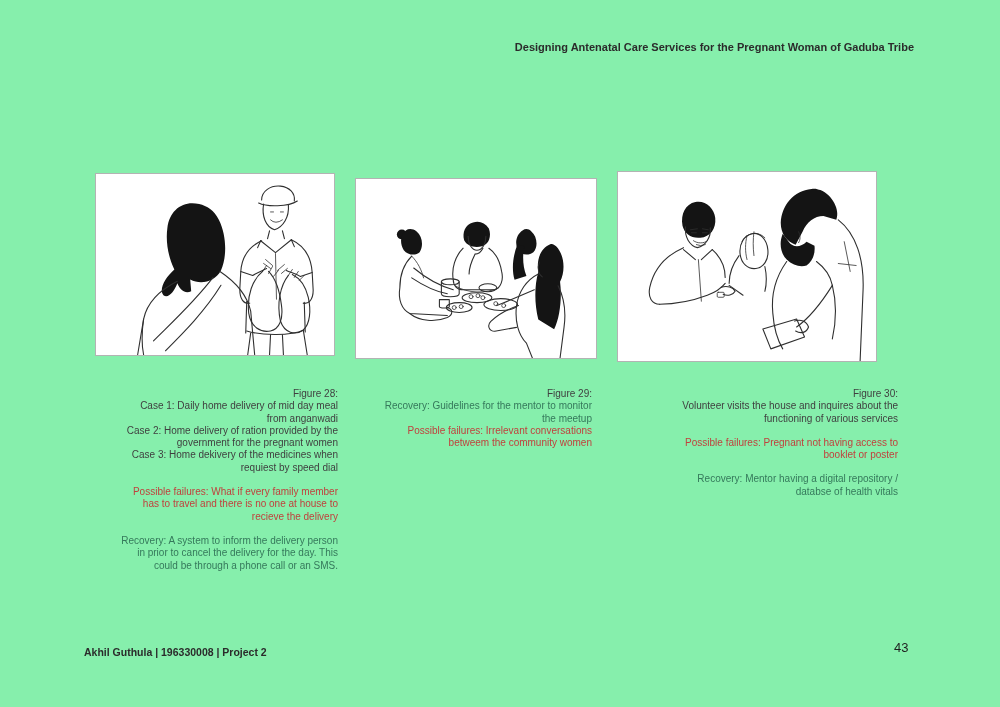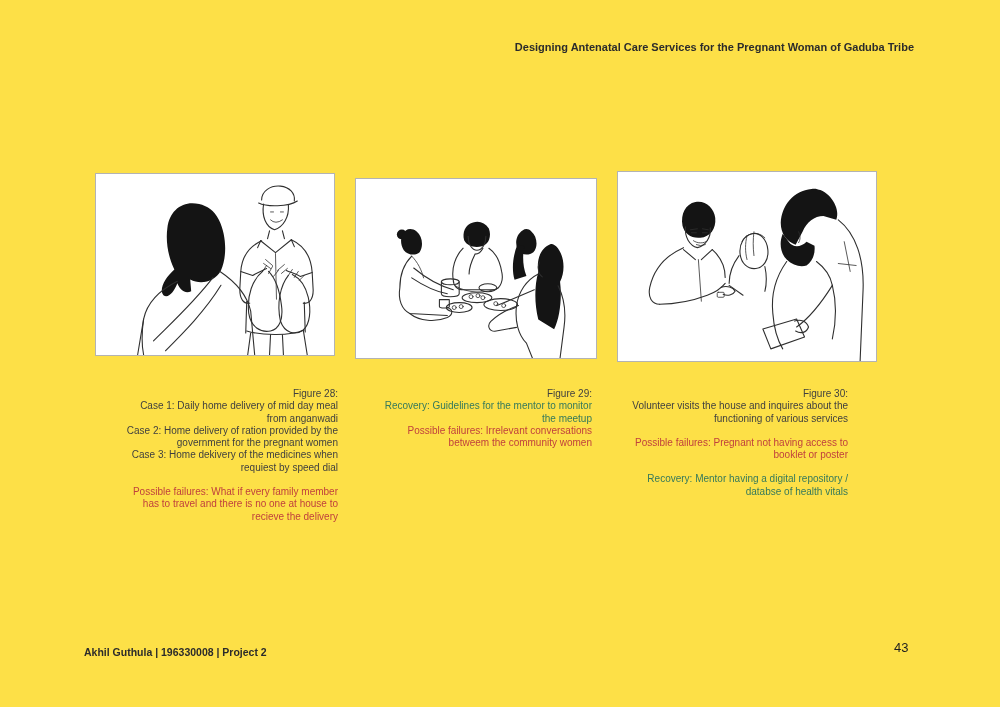--- a/index.html
+++ b/index.html
@@ -1,17 +1,17 @@
 <!DOCTYPE html>
 <html><head>
 <meta charset="utf-8">
 <style>
   html,body { margin:0; padding:0; background:#ffffff; }
   .page {
-    position:relative; width:1000px; height:707px; background:#fde047;
+    position:relative; width:1000px; height:707px; background:#86efac;
     font-family:"Liberation Sans", sans-serif; overflow:hidden;
   }
   .header {
     position:absolute; top:41px; right:86px;
     font-size:11px; font-weight:700; color:#2b2b2b;
   }
   .figure-box { position:absolute; border:1px solid #b3b3b3; background:#fff; box-sizing:border-box; }
   .box1 { left:95px;  top:173px; width:240px; height:183px; }
   .box2 { left:355px; top:178px; width:242px; height:181px; }
   .box3 { left:617px; top:171px; width:260px; height:191px; }
@@ -20,21 +20,21 @@
     fill:none; stroke:#2f2f2f; stroke-width:1.1; stroke-linecap:round; stroke-linejoin:round;
   }
   svg.illu .hair { fill:#141414; stroke:none; }
   svg.illu .thin { stroke-width:0.8; }
   .caption {
     position:absolute; top:388px;
     font-size:10px; line-height:12.3px; color:#3f3f3f;text-align:right;
   }
   .caption1 { left:100px; width:238px; }
   .caption2 { left:358px; width:234px; }
-  .caption3 { left:592px; width:256px; }
+  .caption3 { left:642px; width:256px; }
   .cap-title { white-space:pre-line; margin:0; }
   .cap-block { white-space:pre-line; margin:0 0 12px 0; }
   .cap-fail  { color:#c0413d; }
   .cap-rec   { color:#35795b; margin-bottom:0; }
   .footer-left {
     position:absolute; left:84px; top:646px;
     font-size:10.5px; font-weight:700; color:#2b2b2b;
   }
   .page-number {
     position:absolute; left:894px; top:640px;
@@ -171,20 +171,23 @@
     <div class="cap-title">Figure 28:</div>
     <div class="cap-block">Case 1: Daily home delivery of mid day meal
 from anganwadi
 Case 2: Home delivery of ration provided by the
 government for the pregnant women
 Case 3: Home dekivery of the medicines when
 requiest by speed dial</div>
     <div class="cap-block cap-fail">Possible failures: What if every family member
 has to travel and there is no one at house to
 recieve the delivery</div>
+    <div class="cap-block cap-rec">Recovery: A system to inform the delivery person
+in prior to cancel the delivery for the day. This
+could be through a phone call or an SMS.</div>
   </div>
 
   <div class="caption caption2">
     <div class="cap-title">Figure 29:</div>
     <div class="cap-block cap-rec">Recovery: Guidelines for the mentor to monitor
 the meetup</div>
     <div class="cap-block cap-fail">Possible failures: Irrelevant conversations
 betweem the community women</div>
   </div>
 

